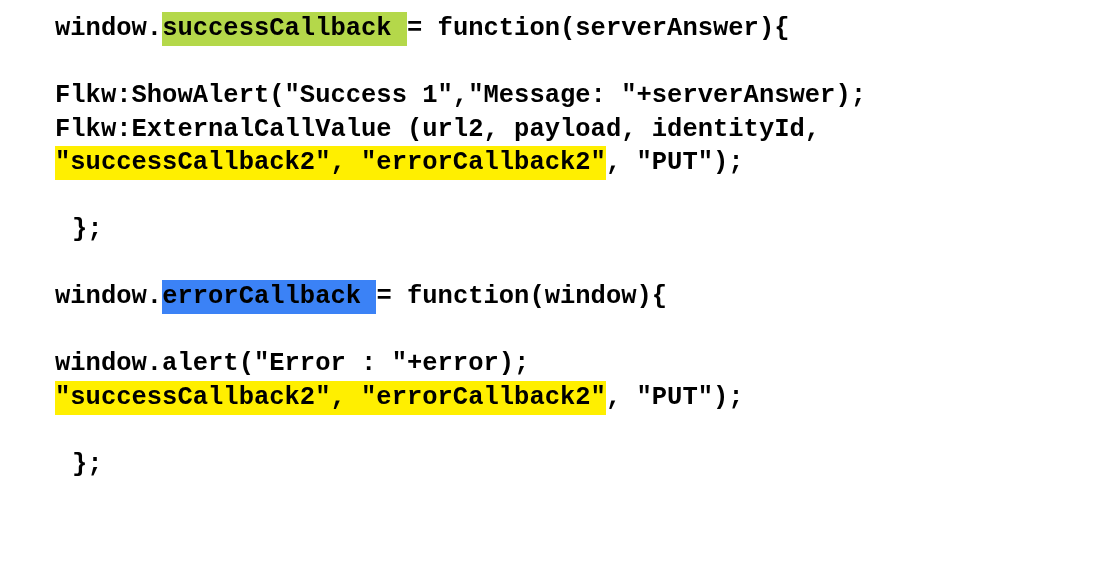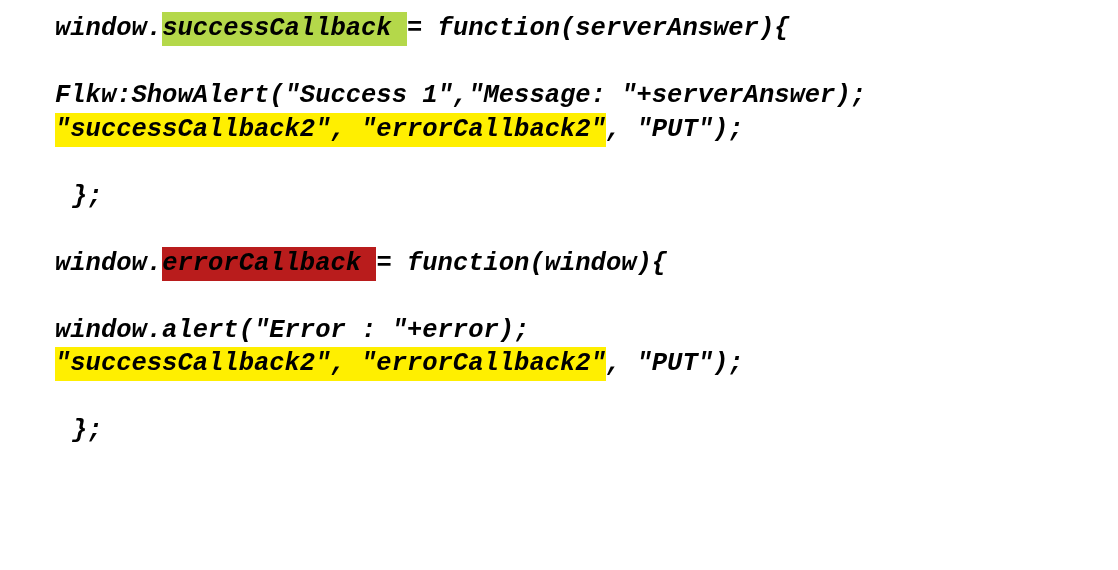--- a/index.html
+++ b/index.html
@@ -14,21 +14,20 @@
     font-family: "Liberation Mono", "DejaVu Sans Mono", monospace;
   }
 
   #code-sheet {
     position: relative;
     width: 1118px;
     height: 570px;
     background: #ffffff;
     box-sizing: border-box;
     padding: 12px 0 0 0;
-    font-style: italic;
   }
 
   .code-block {
     margin: 0;
     padding: 0;
   }
 
   .code-line {
     font-family: "Liberation Mono", "DejaVu Sans Mono", monospace;
     font-size: 25.5px;
@@ -48,36 +47,37 @@
     height: 33.5px;
     line-height: 33.5px;
     white-space: pre;
   }
 
   .hl {
     padding: 2px 0 3px 0;
     color: #000000;
   }
   .hl-green  { background-color: #b4d84a; }
-  .hl-red    { background-color: #b91c1c; text-align: center; }
+  .hl-red    { background-color: #3b82f6; text-align: center; }
   .hl-yellow { background-color: #ffef00; }
 </style>
 </head>
 <body>
 
 <div id="code-sheet">
 
   <div class="code-block">
 
     <div class="code-line"><span>window.</span><span class="hl hl-green">successCallback </span><span>= function(serverAnswer){</span></div>
 
     <div class="blank-line"> </div>
 
     <div class="code-line">Flkw:ShowAlert("Success 1","Message: "+serverAnswer);</div>
 
+    <div class="code-line">Flkw:ExternalCallValue (url2, payload, identityId,</div>
 
     <div class="code-line"><span class="hl hl-yellow">"successCallback2", "errorCallback2"</span><span>, "PUT");</span></div>
 
     <div class="blank-line"> </div>
 
     <div class="code-line indented">};</div>
 
   </div>
 
   <div class="blank-line"> </div>

